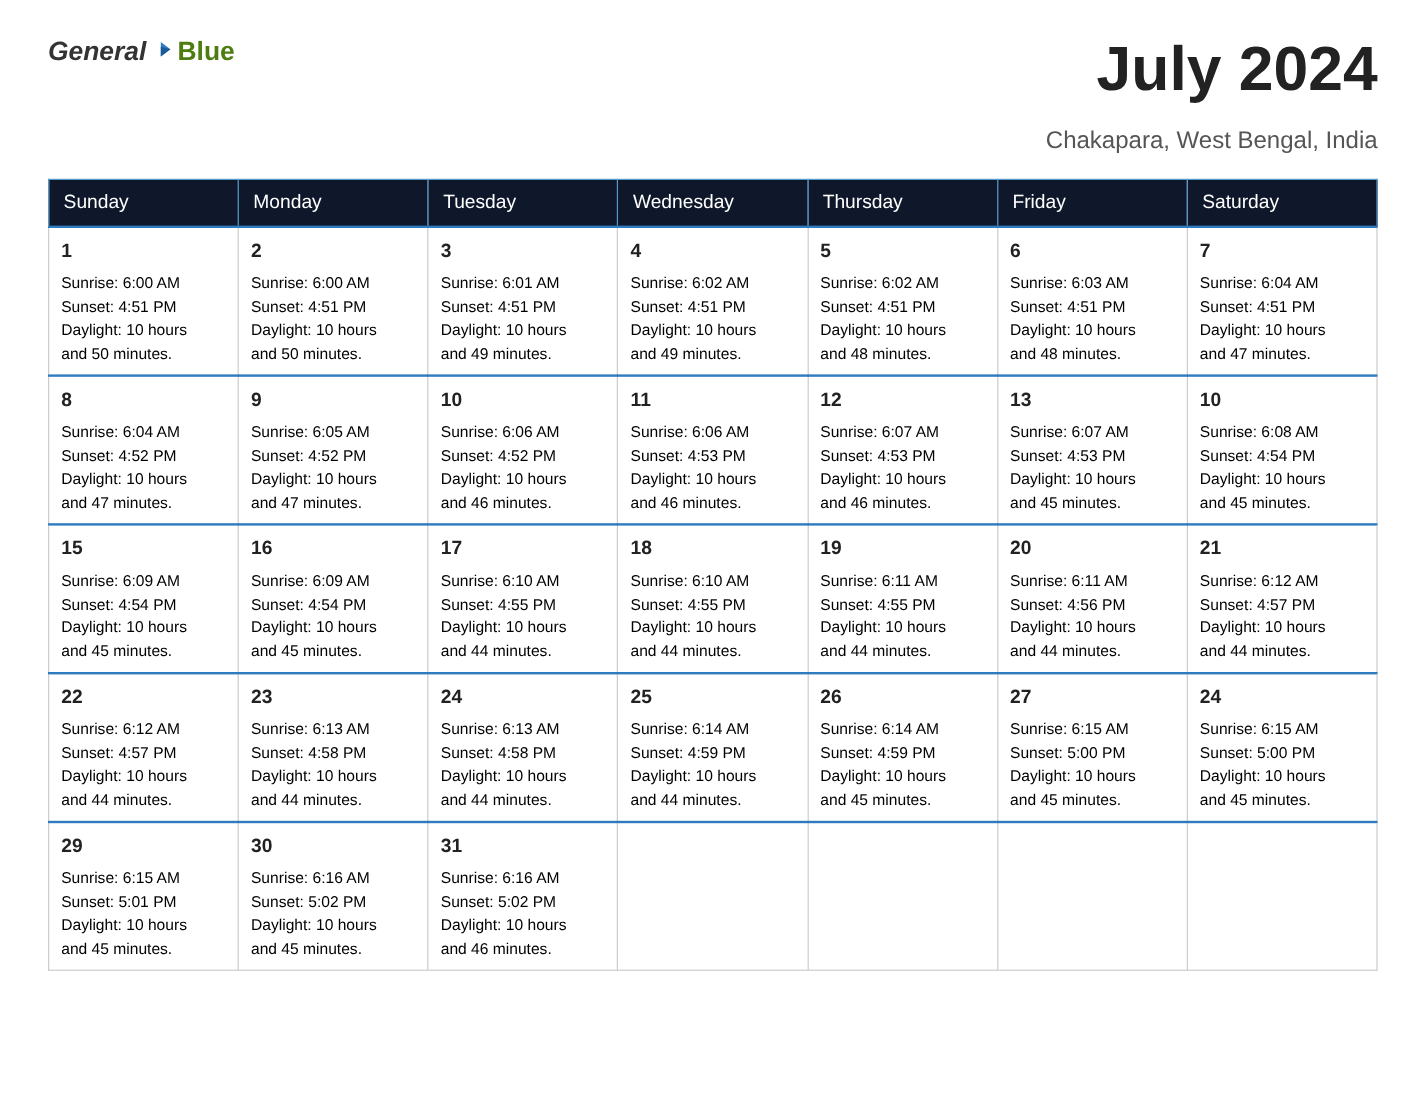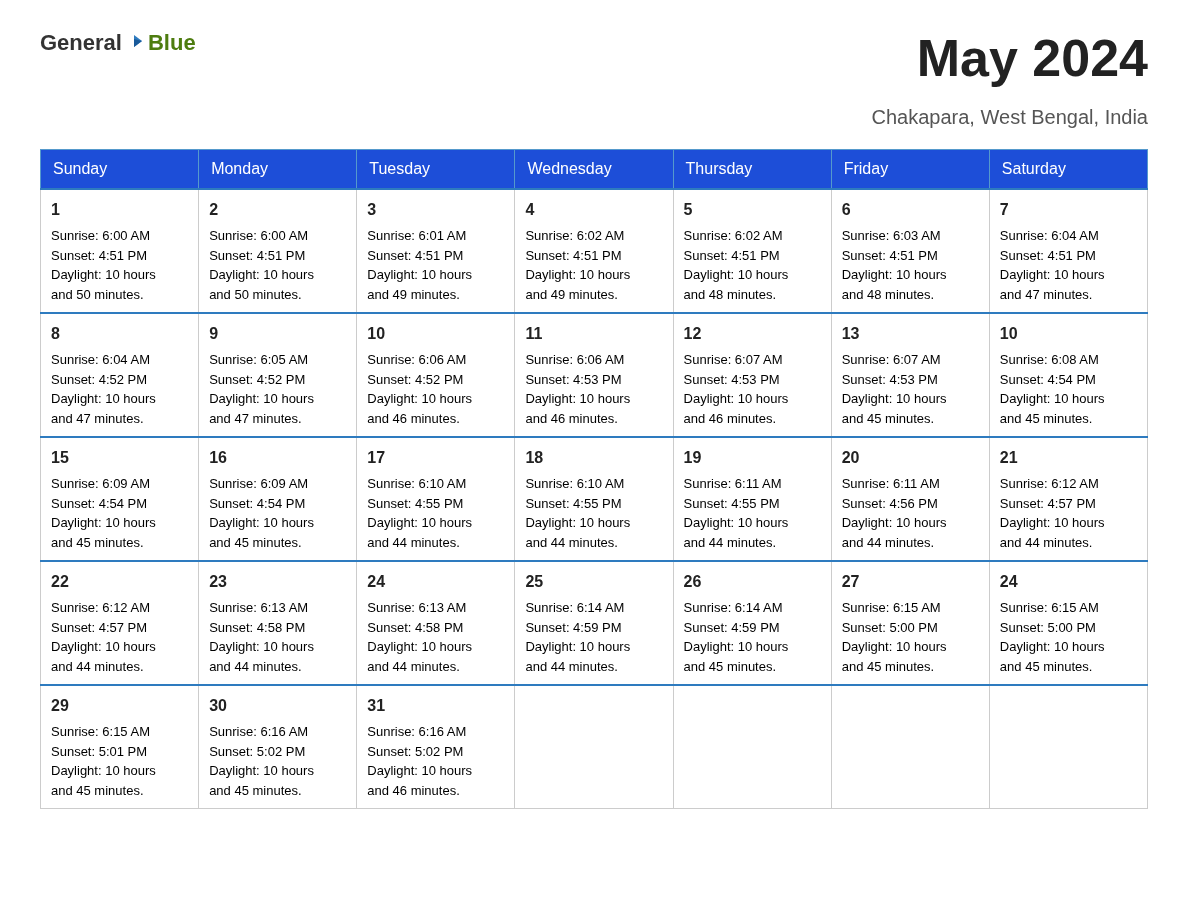--- a/index.html
+++ b/index.html
@@ -18,20 +18,21 @@
     }
     .logo {
       display: flex;
       align-items: center;
       gap: 4px;
     }
     .logo-text-general {
       font-size: 22px;
       font-weight: bold;
       color: #333;
+      font-style: italic;
     }
     .logo-text-blue {
       font-size: 22px;
       font-weight: bold;
       color: #4d7c0f;
     }
     .logo-icon {
       width: 20px;
       height: 20px;
       margin-left: 2px;
@@ -49,21 +50,21 @@
       font-size: 20px;
       color: #555;
       margin-top: 19px;
     }
     .calendar {
       width: 100%;
       border-collapse: collapse;
       border: 1px solid #aaa;
     }
     .calendar th {
-      background-color: #1d4ed8;
+      background-color: #0f172a;
       color: #fff;
       font-size: 16px;
       font-weight: normal;
       padding: 10px 12px;
       text-align: left;
       border: 1px solid #5599cc;
     }
     .calendar td {
       vertical-align: top;
       padding: 8px 10px;
@@ -104,21 +105,21 @@
       <svg class="logo-icon" viewBox="0 0 20 20" xmlns="http://www.w3.org/2000/svg">
         <polygon points="10,2 18,8 10,14" fill="#2e7bbf"></polygon>
         <polygon points="10,6 18,8 10,14" fill="#1a5a9a"></polygon>
       </svg>
     </div>
     <div>
       <span class="logo-text-blue">Blue</span>
     </div>
   </div>
   <div class="title-block">
-    <div class="month-title">May 2024</div>
+    <div class="month-title">July 2024</div>
     <div class="location-title">Chakapara, West Bengal, India</div>
   </div>
 </div>
 
 <table class="calendar">
   <thead>
     <tr>
     <th>Sunday</th>
         <th>Monday</th>
         <th>Tuesday</th>

